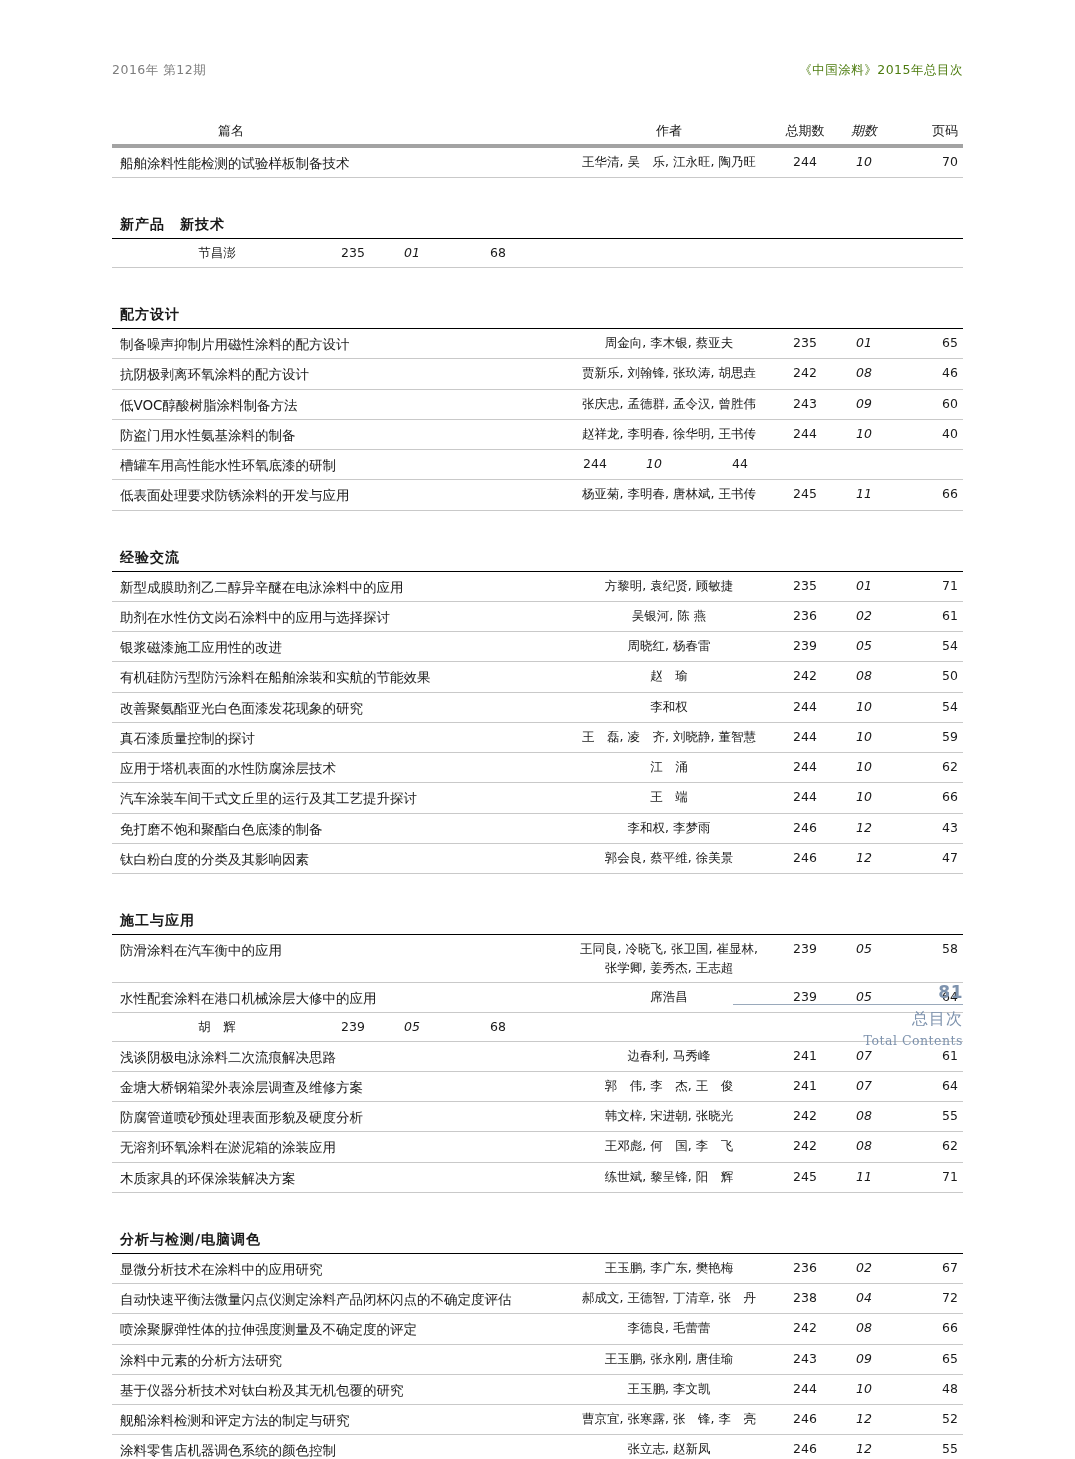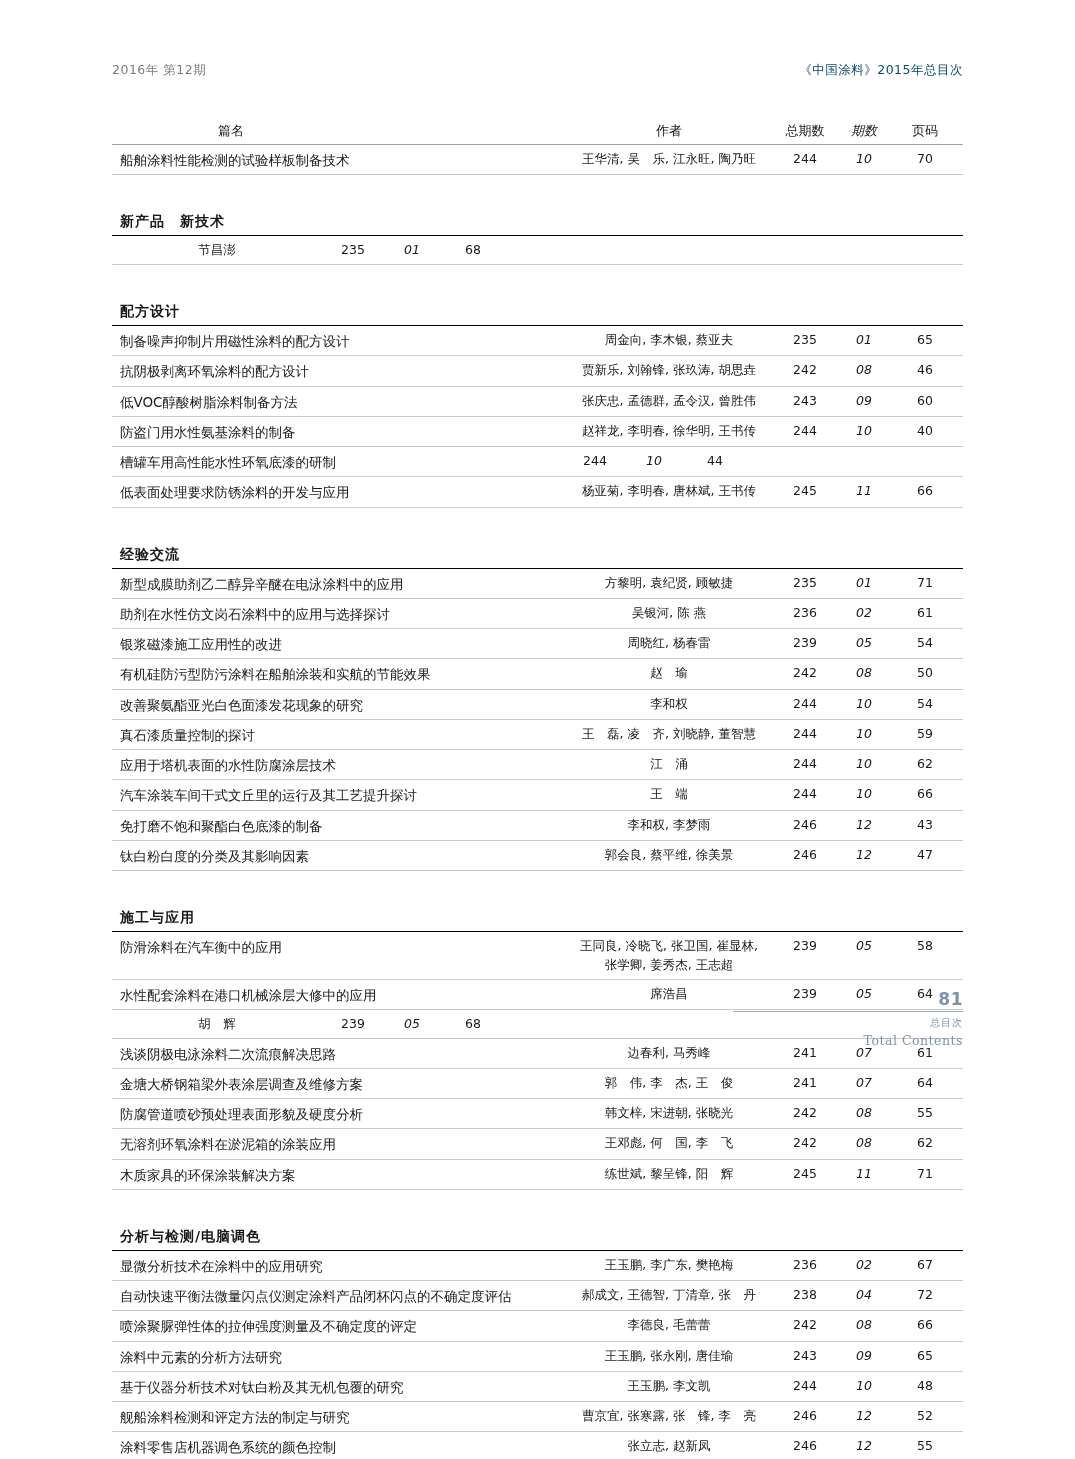--- a/index.html
+++ b/index.html
@@ -28,35 +28,35 @@
     left: 112px;
     right: 112px;
     display: flex;
     justify-content: space-between;
     align-items: baseline;
     font-size: 12.5px;
     color: #7d7d7d;
     letter-spacing: 0.5px;
   }
   .header .right {
-    color: #0c4a6e;
+    color: #4d7c0f;
   }
   
   .contents {
     position: absolute;
     top: 122px;
     left: 112px;
     width: 851px;
     font-size: 13px;
   }
   .col-head {
     display: flex;
     align-items: baseline;
     padding-bottom: 4px;
-    border-bottom: 1px solid #a3a3a3;
+    border-bottom: 4px solid #a3a3a3;
     font-size: 13px;
   }
   .c-title {
     width: 452px;
     text-align: left;
     padding-left: 106px;
     box-sizing: border-box;
   }
   .c-author {
     width: 210px;
@@ -66,21 +66,21 @@
     width: 62px;
     text-align: center;
   }
   .c-no {
     width: 56px;
     text-align: center;
     font-style: italic;
   }
   .c-page {
     width: 66px;
-    text-align: center;
+    text-align: right;
   }
   .row {
     display: flex;
     align-items: flex-start;
     border-bottom: 1px solid #c9c9c9;
     padding: 5px 0 4px 0;
     line-height: 1.5;
   }
   .row .c-title {
     padding-left: 8px;
@@ -119,21 +119,21 @@
     letter-spacing: 0.5px;
     margin-bottom: 2px;
   }
   .footer .rule {
     border-top: 1px solid #9aa9bb;
     margin: 2px 0 4px auto;
     width: 230px;
   }
   .footer .zh {
     color: #7d92ad;
-    font-size: 10px;
+    font-size: 16px;
     letter-spacing: 1px;
   }
   .footer .en {
     color: #7d92ad;
     font-size: 12.5px;
     font-family: "DejaVu Serif", "Liberation Serif", serif;
     letter-spacing: 0.5px;
     margin-top: 3px;
   }
 </style>

